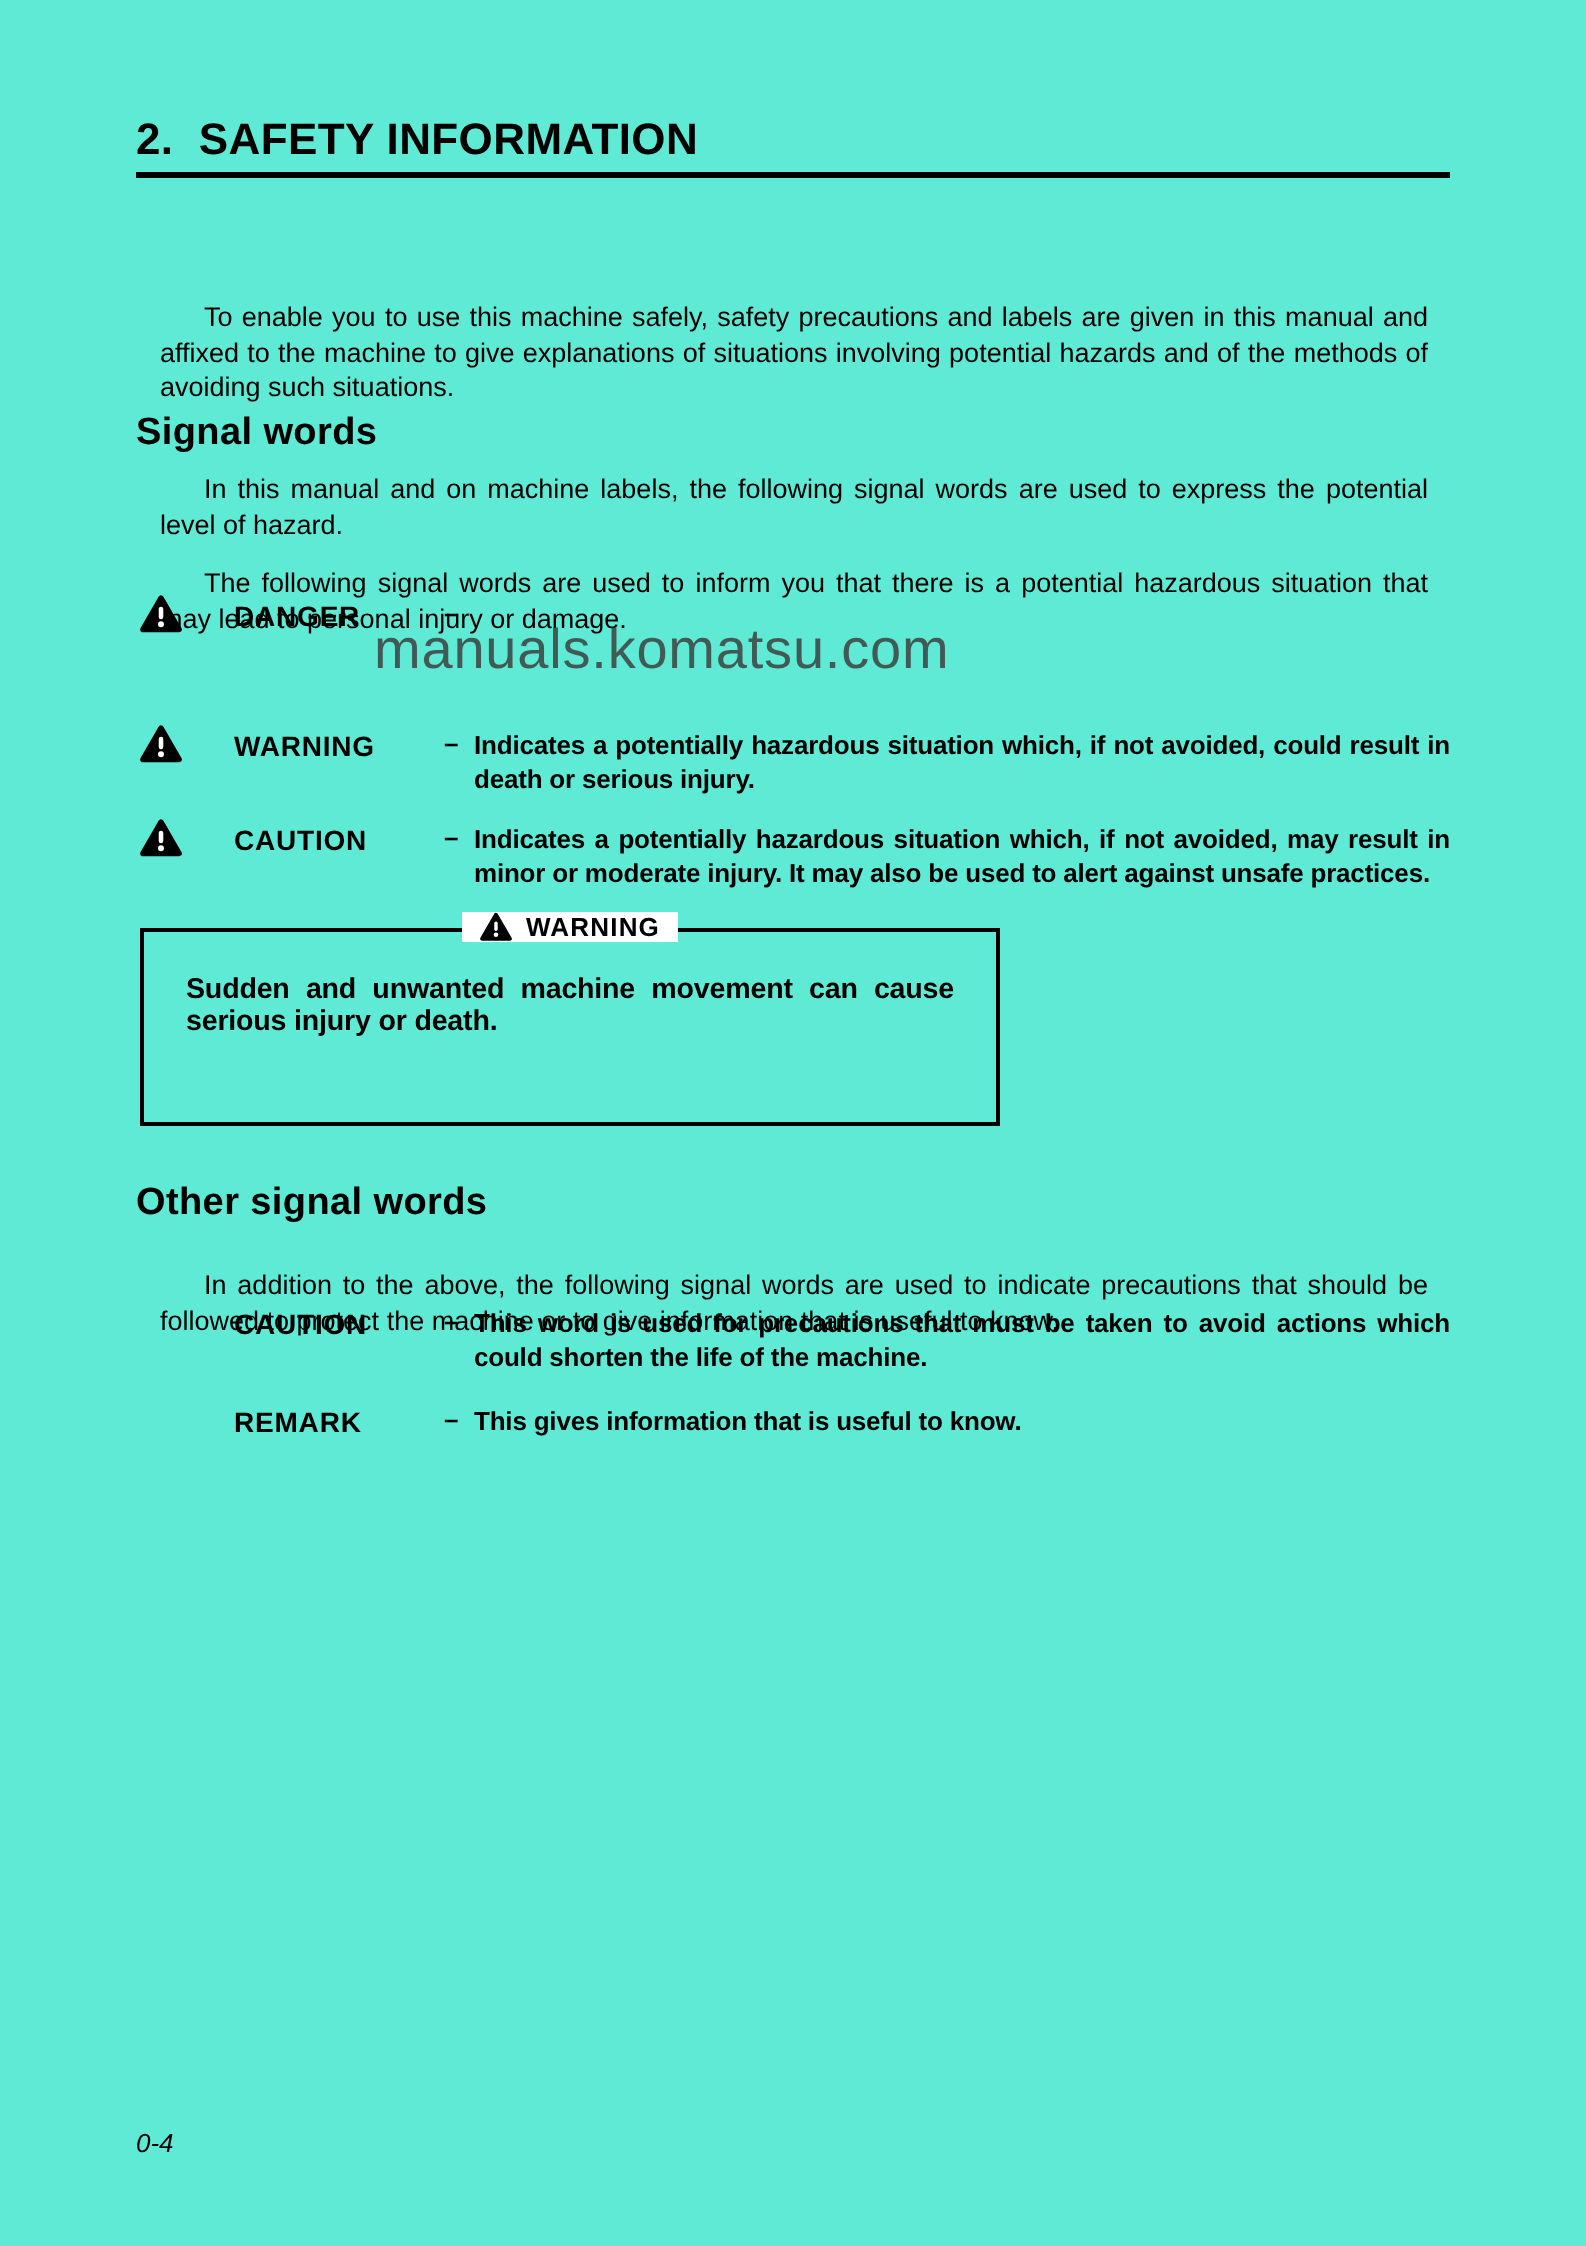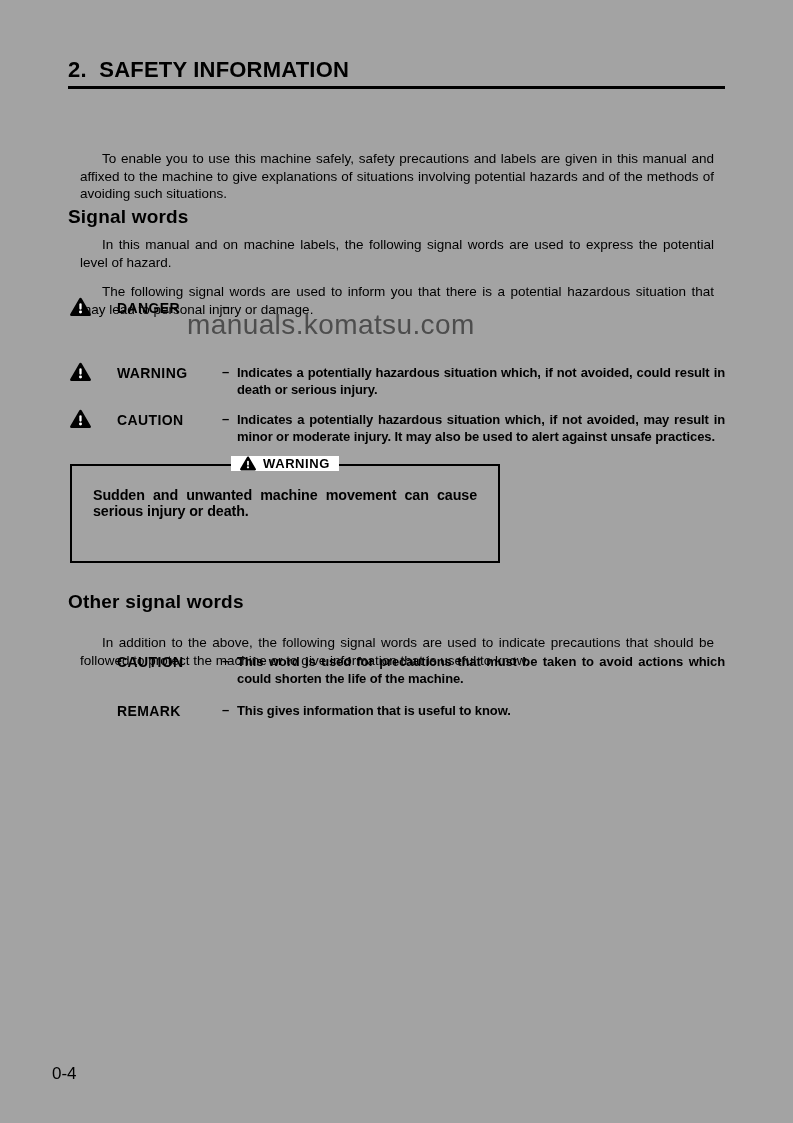--- a/index.html
+++ b/index.html
@@ -1,19 +1,19 @@
 <!DOCTYPE html>
 <html><head>
 <meta charset="utf-8">
 <style>
   html,body { margin:0; padding:0; background:#ffffff; }
   .page {
     position:relative;
     width:793px; height:1123px;
-    background:#a3a3a3;
+    background:#5eead4;
     color:#000;
     font-family:"Liberation Sans","DejaVu Sans",sans-serif;
     overflow:hidden;
   }
   .abs { position:absolute; }
 
   .doc-title {
     left:68px; top:57px;
     font-size:22px; font-weight:700;
     letter-spacing:0.2px; white-space:pre;
@@ -74,21 +74,21 @@
   .warn-box-label .tri-small { width:16px; height:15px; display:block; }
   .warn-box-text {
     padding:10px 9px 0 9px;
     font-size:14.3px; font-weight:700; line-height:15.6px;
     text-align:justify; letter-spacing:-0.1px;
   }
 
   .osw-heading { left:68px; top:591px; }
   .osw-para    { left:68px; top:622px; width:658px; }
 
-  .page-number { left:52px; top:1064px; font-size:17px; }
+  .page-number { left:68px; top:1064px; font-size:13px;font-style:italic; }
 
   .watermark {
     left:187px; top:310px;
     font-size:28px; line-height:30px;
     color:rgba(58,58,58,0.82);
     letter-spacing:0.4px; white-space:nowrap;
     z-index:5; pointer-events:none;
   }
 </style>
 </head>

